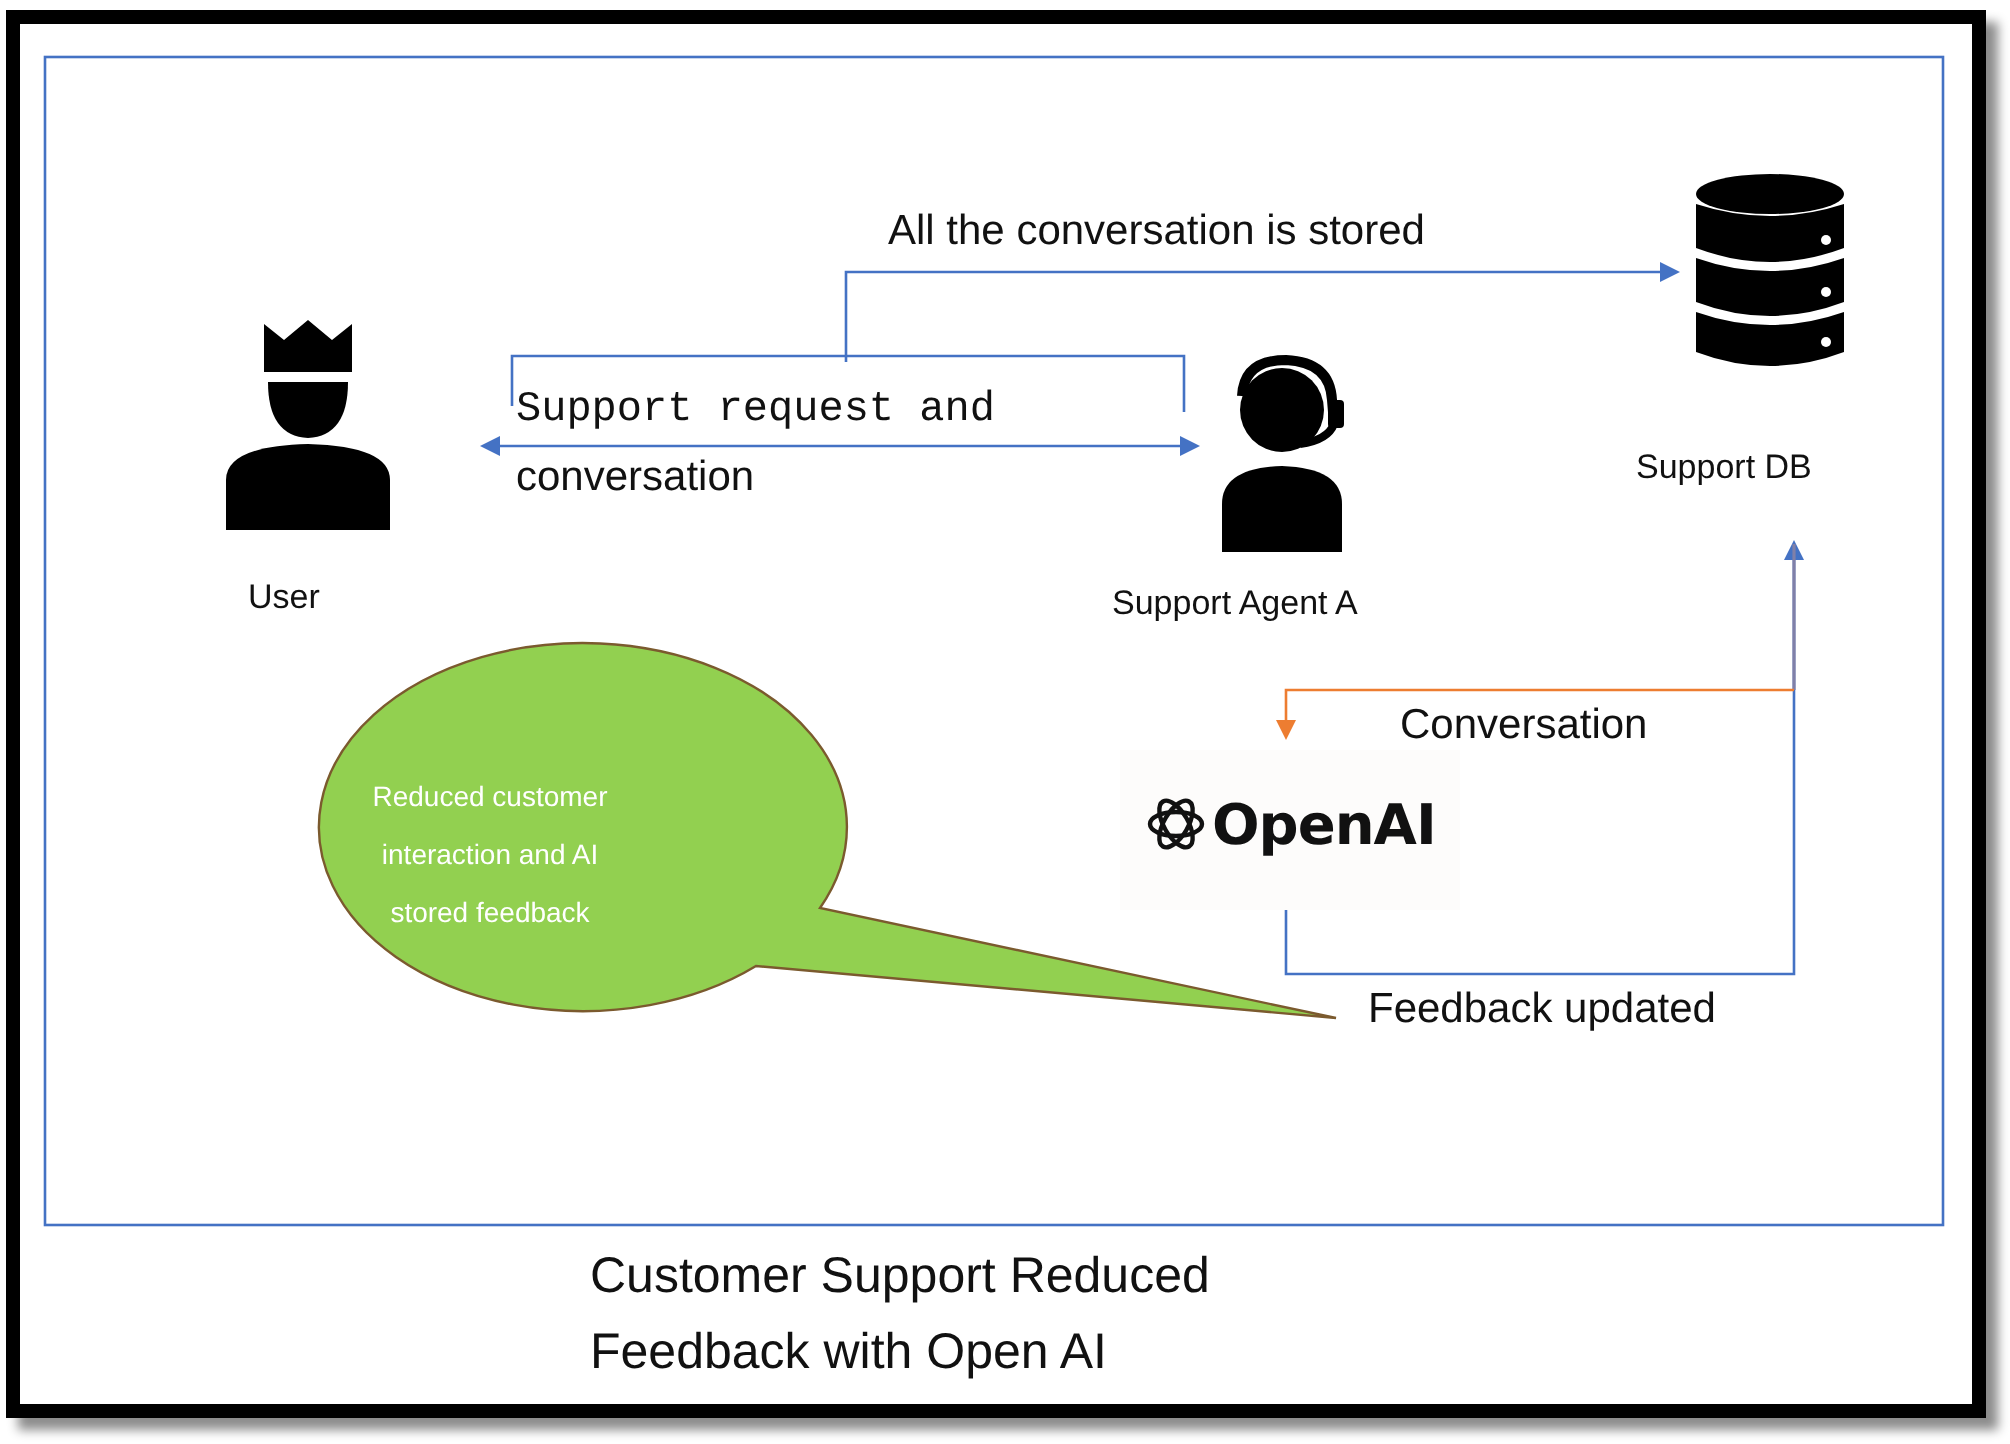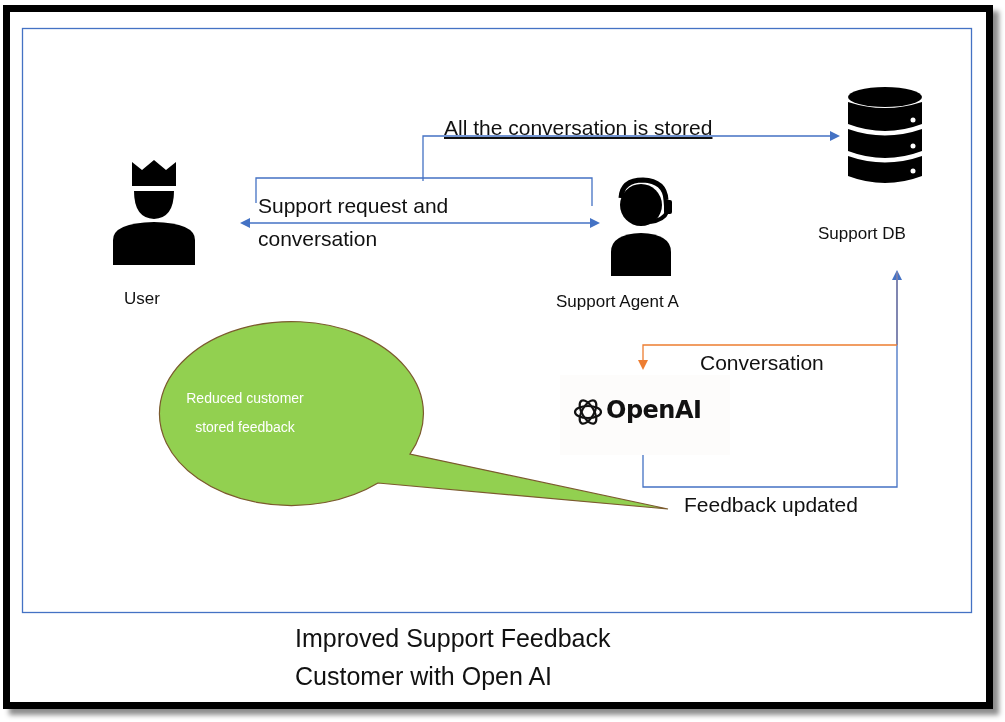--- a/index.html
+++ b/index.html
@@ -12,21 +12,21 @@
     #diagram { position: absolute; left: 0; top: 0; }
     .lbl { position: absolute; font-family: "Liberation Sans", sans-serif; color: #111; white-space: nowrap; }
     .big { font-size: 17px; }
     .mid { font-size: 21px; }
     .bubble-text {
       position: absolute; left: 140px; top: 384px; width: 210px; text-align: center;
       font-family: "Liberation Sans", sans-serif; font-size: 14px; line-height: 29px; color: #ffffff;
     }
     .caption { position: absolute; left: 295px; font-family: "Liberation Sans", sans-serif; font-size: 25px; color: #111; }
     .openai-box { position: absolute; left: 560px; top: 375px; width: 170px; height: 80px; background: #fdfcfb; }
-    .openai-word { position: absolute; left: 606px; top: 396px; font-family: "DejaVu Sans", sans-serif; font-weight: bold; font-size: 24px; color: #111; letter-spacing: -0.5px; }
+    .openai-word { position: absolute; left: 606px; top: 396px; font-family: "DejaVu Sans", sans-serif; font-weight: bold; font-size: 28px; color: #111; letter-spacing: -0.5px; }
   </style>
 </head>
 <body>
 
 <div id="frame"></div>
 
 <svg id="diagram" width="1005" height="722">
   <defs>
     <marker id="arrBlue" markerWidth="10" markerHeight="10" refX="8" refY="5" orient="auto" markerUnits="userSpaceOnUse">
       <path d="M0,0 L10,5 L0,10 z" fill="#4472C4"></path>
@@ -90,25 +90,26 @@
     <ellipse cx="0" cy="0" rx="13" ry="6" transform="rotate(60)"></ellipse>
     <ellipse cx="0" cy="0" rx="13" ry="6" transform="rotate(120)"></ellipse>
   </g>
 </svg>
 <div class="openai-word">OpenAI</div>
 
 <div class="lbl big" style="left:124px; top:289px;">User</div>
 <div class="lbl big" style="left:556px; top:292px;">Support Agent A</div>
 <div class="lbl big" style="left:818px; top:224px;">Support DB</div>
 
-<div class="lbl mid" style="left:444px; top:116px;text-decoration:underline;">All the conversation is stored</div>
-<div class="lbl mid" style="left:258px; top:194px;">Support request and</div>
+<div class="lbl mid" style="left:444px; top:104px;">All the conversation is stored</div>
+<div class="lbl mid" style="left:258px; top:194px;font-family:Liberation Mono, monospace;">Support request and</div>
 <div class="lbl mid" style="left:258px; top:227px;">conversation</div>
 <div class="lbl mid" style="left:700px; top:351px;">Conversation</div>
 <div class="lbl mid" style="left:684px; top:493px;">Feedback updated</div>
 
 <div class="bubble-text">
   <div>Reduced customer</div>
+  <div>interaction and AI</div>
   <div>stored feedback</div>
 </div>
 
-<div class="caption" style="top:624px;">Improved Support Feedback</div>
-<div class="caption" style="top:662px;">Customer with Open AI</div>
+<div class="caption" style="top:624px;">Customer Support Reduced</div>
+<div class="caption" style="top:662px;">Feedback with Open AI</div>
 
 </body></html>

